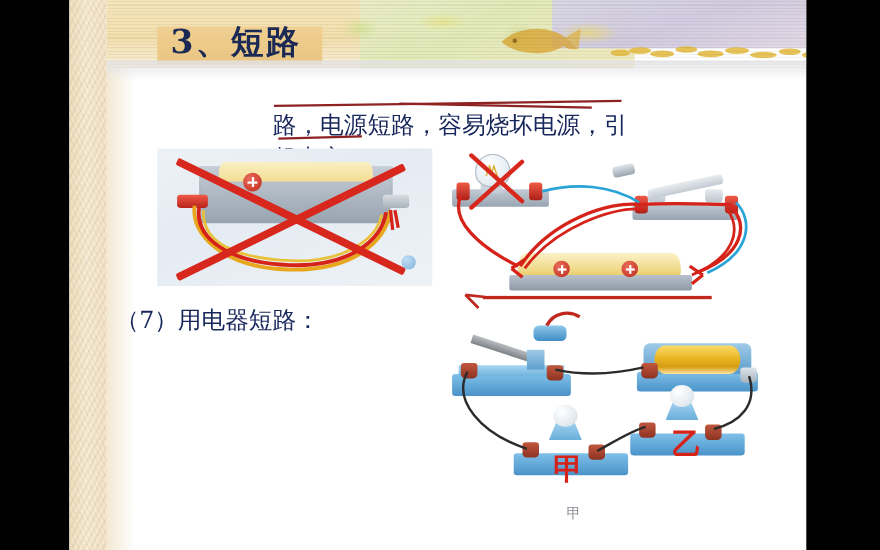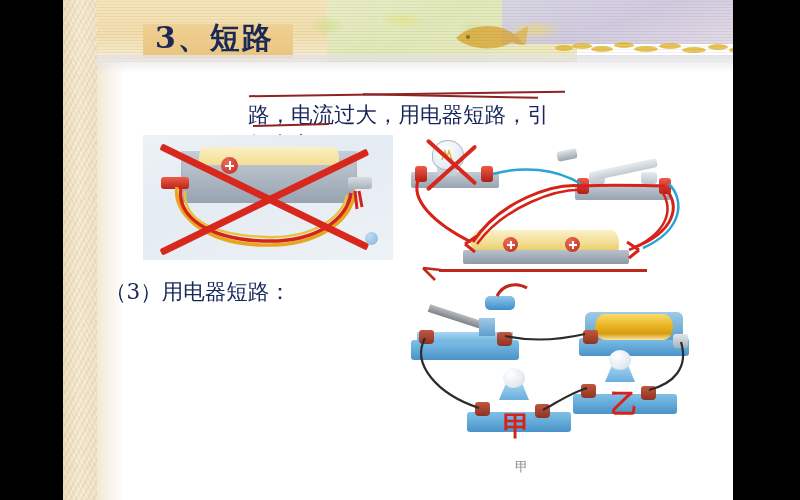--- a/index.html
+++ b/index.html
@@ -191,28 +191,28 @@
             <ellipse cx="166" cy="11" rx="10" ry="3"></ellipse>
           <ellipse cx="186" cy="14" rx="9" ry="3"></ellipse>
         </g>
       </svg>
       <div class="grain"></div>
       <div class="title-chip"></div>
       <div class="title">3、短路</div>
     </div>
     <div class="banner-fade"></div>
 
-    <div class="para p1-l2">路，电流过大，用电器短路，引</div>
+    <div class="para p1-l2">路，电源短路，容易烧坏电源，引</div>
     <div class="para p1-l3">起火灾。</div>
 
     <div class="uline u1"></div>
     <div class="uline u2"></div>
     <div class="uline u3"></div>
 
-    <div class="para p2">（3）用电器短路：</div>
+    <div class="para p2">（7）用电器短路：</div>
 
     <div class="fig1">
       <div class="hold-l"></div>
       <div class="hold-r"></div>
       <div class="batt"></div>
       <div class="holder"></div>
       <div class="plus"></div>
       <div class="clipL"></div>
       <div class="clipR"></div>
       <svg viewBox="0 0 250 125" width="250" height="125">

